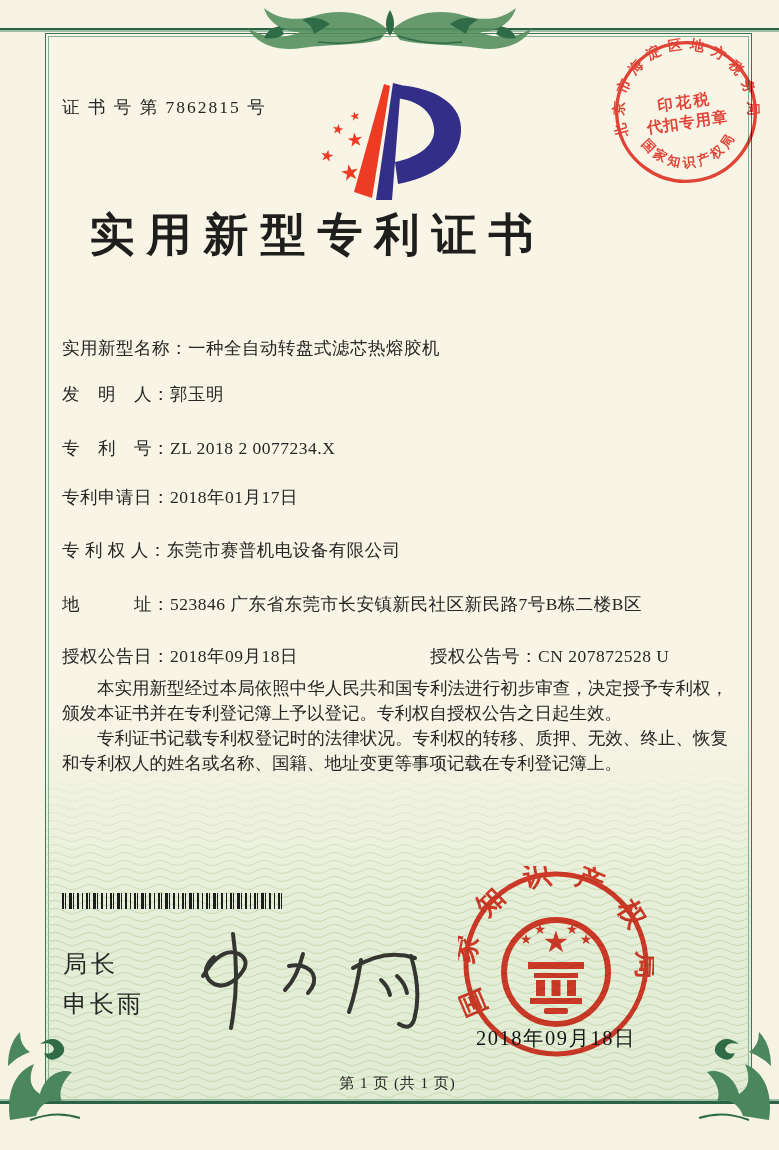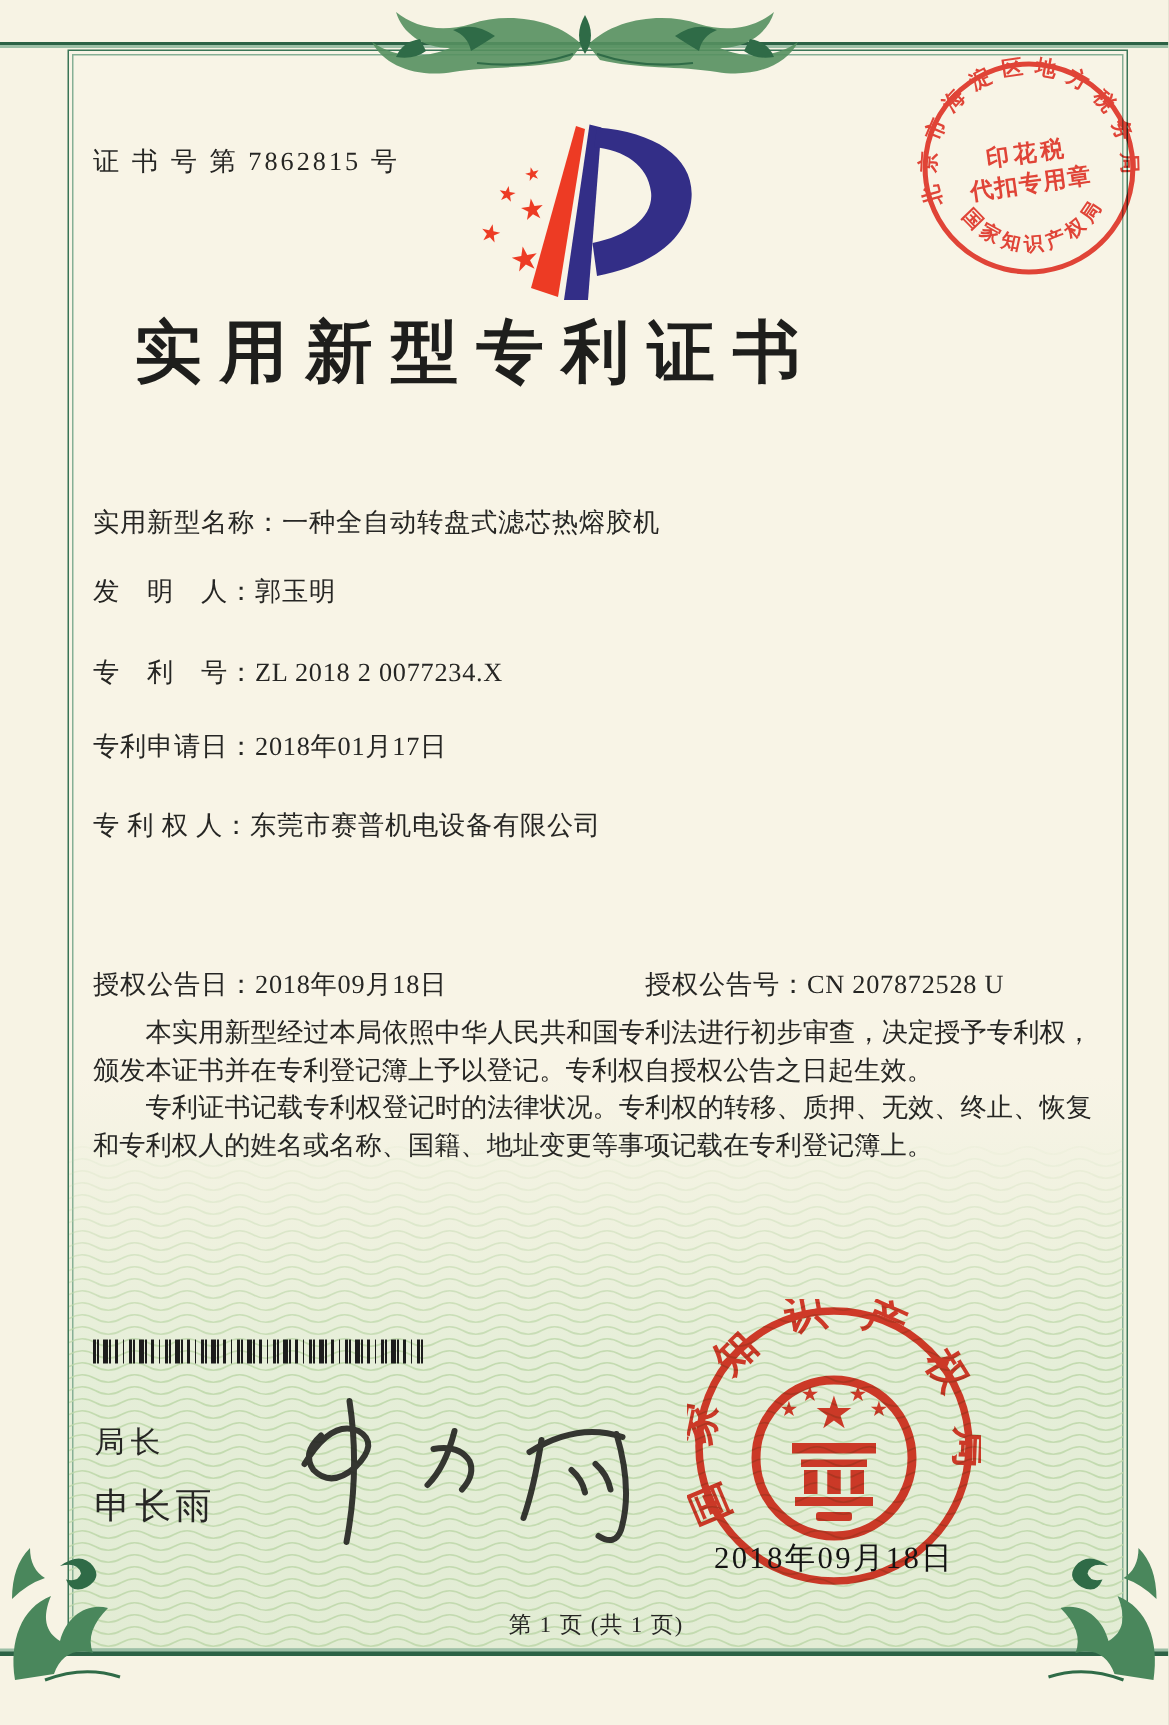--- a/index.html
+++ b/index.html
@@ -32,21 +32,21 @@
   .paras p{margin:0;text-indent:2em;}
   .barcode{left:62px;top:893px;width:222px;height:16px;
     background:repeating-linear-gradient(90deg,
       #1c1c1c 0 2px,transparent 2px 3px,
       #1c1c1c 3px 4px,transparent 4px 7px,
       #1c1c1c 7px 10px,transparent 10px 11px,
       #1c1c1c 11px 12px,transparent 12px 15px,
       #1c1c1c 15px 17px,transparent 17px 20px,
       #1c1c1c 20px 21px,transparent 21px 24px);
   }
-  .director-title{left:63px;top:948px;font-size:20px;letter-spacing:4px;font-family:"Liberation Sans","DejaVu Sans",sans-serif;}
+  .director-title{left:63px;top:948px;font-size:24px;letter-spacing:4px;font-family:"Liberation Sans","DejaVu Sans",sans-serif;}
   .director-name{left:63px;top:988px;font-size:24px;letter-spacing:3px;font-family:"Liberation Sans","DejaVu Sans",sans-serif;}
   .seal-date{left:476px;top:1024px;font-size:20.5px;letter-spacing:1.5px;color:#141414;z-index:5;}
   .footer{left:45px;top:1074px;width:705px;text-align:center;font-size:15px;letter-spacing:1px;}
   .stamp-tax{left:610px;top:36px;width:152px;height:152px;z-index:4;opacity:.93;mix-blend-mode:multiply;transform:rotate(-8deg);}
   .seal-main{left:458px;top:866px;width:196px;height:196px;z-index:4;opacity:.95;mix-blend-mode:multiply;}
   .logo{left:298px;top:80px;width:190px;height:128px;}
   .signature{left:185px;top:918px;width:250px;height:118px;z-index:3;}
   .waves{left:46px;top:763px;width:703px;height:337px;z-index:0;}
   .content{z-index:2;}
   svg{display:block;}
@@ -168,20 +168,23 @@
   </div>
   <div class="abs row content" style="top:436px;">
     <span class="lbl">专　利　号：</span><span class="val">ZL 2018 2 0077234.X</span>
   </div>
   <div class="abs row content" style="top:485px;">
     <span class="lbl">专利申请日：</span><span class="val">2018年01月17日</span>
   </div>
   <div class="abs row content" style="top:538px;">
     <span class="lbl">专 利 权 人：</span><span class="val">东莞市赛普机电设备有限公司</span>
   </div>
+  <div class="abs row row-address content" style="top:590px;">
+    <span class="lbl">地　　　址：</span><span class="val">523846 广东省东莞市长安镇新民社区新民路7号B栋二楼B区</span>
+  </div>
   <div class="abs row content" style="top:644px;">
     <span class="lbl">授权公告日：</span><span class="val">2018年09月18日</span>
   </div>
   <div class="abs row content" style="left:430px;top:644px;">
     <span class="lbl">授权公告号：</span><span class="val">CN 207872528 U</span>
   </div>
 
   <div class="abs paras content">
     <p>本实用新型经过本局依照中华人民共和国专利法进行初步审查，决定授予专利权，颁发本证书并在专利登记簿上予以登记。专利权自授权公告之日起生效。</p>
     <p>专利证书记载专利权登记时的法律状况。专利权的转移、质押、无效、终止、恢复和专利权人的姓名或名称、国籍、地址变更等事项记载在专利登记簿上。</p>

